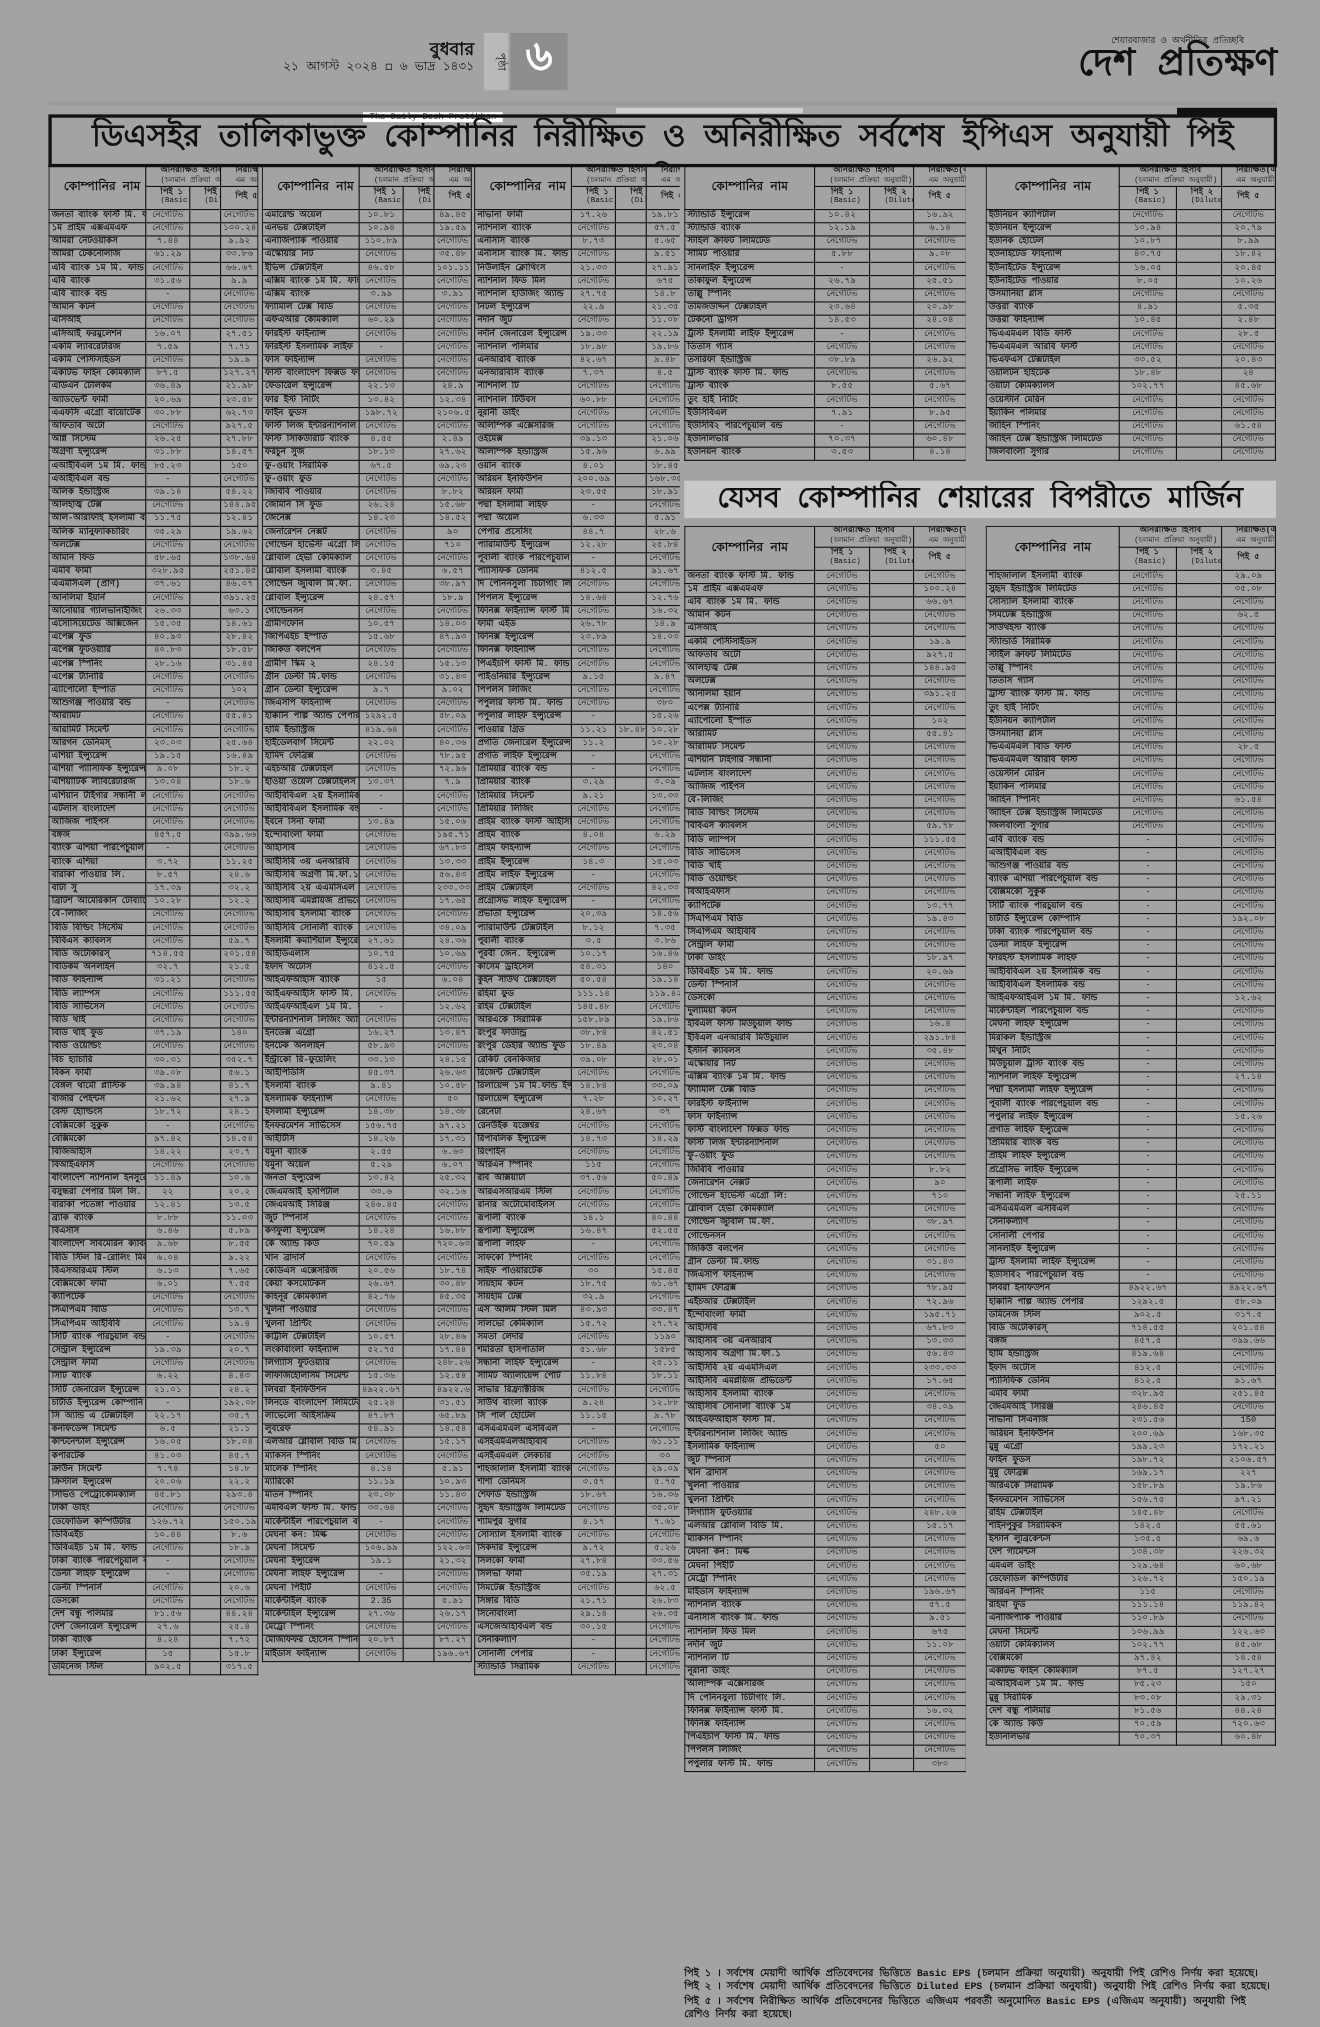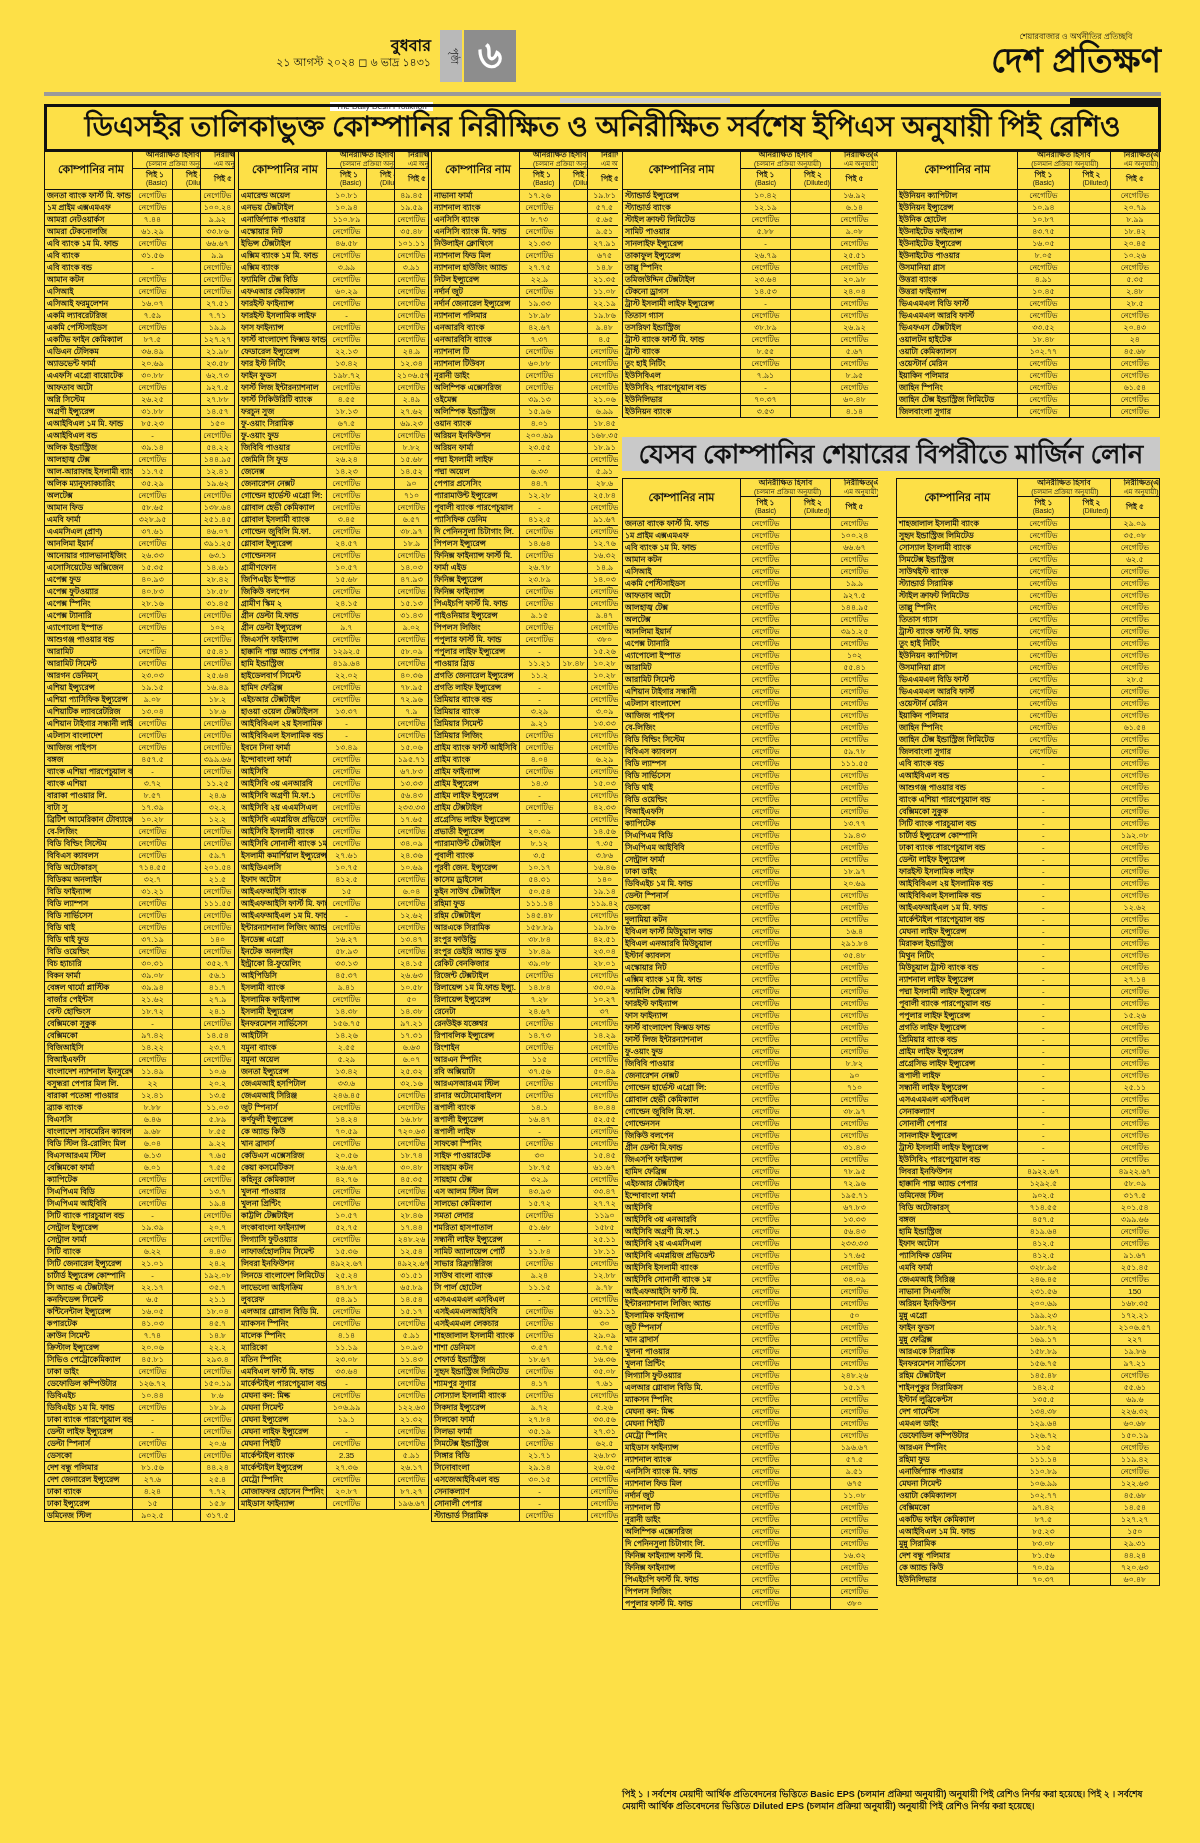--- a/index.html
+++ b/index.html
@@ -1,17 +1,17 @@
 <!DOCTYPE html>
 <html><head>
 <meta charset="utf-8">
 <style>
   html,body{margin:0;padding:0;background:#e8e8e8;}
-  #page{position:relative;width:1200px;height:1843px;background:#fde047;margin:0 auto;
-        font-family:Liberation Sans, sans-serif;color:#111;overflow:hidden;}
+  #page{position:relative;width:1200px;height:1843px;background:#a3a3a3;margin:0 auto;
+        font-family:Liberation Mono, monospace;color:#111;overflow:hidden;}
   
   #masthead{position:absolute;left:44px;top:30px;width:1117px;height:58px;}
   .dateblock{position:absolute;right:730px;top:6px;text-align:right;line-height:1.25;}
   .dateblock .d1{font-size:16px;font-weight:bold;}
   .dateblock .d2{font-size:11px;}
   .pagetag{position:absolute;left:396px;top:0px;width:22px;height:52px;background:#b9b9b9;
            writing-mode:vertical-rl;text-align:center;font-size:10px;color:#222;}
   .pagebox{position:absolute;left:420px;top:0px;width:52px;height:52px;background:#8d8d8d;
            color:#fff;font-size:38px;font-weight:bold;text-align:center;line-height:50px;}
   .sectitle{position:absolute;left:486px;top:6px;font-size:29px;font-weight:bold;letter-spacing:0;}
@@ -3548,15 +3548,16 @@
             <td class="vl">৭০.৩৭</td>
             <td class="vl"></td>
             <td class="vl">৬০.৪৮</td>
           </tr>
         </tbody>
     </table>
   </div>
 
   <div id="footnotes">
     <div>পিই ১ । সর্বশেষ মেয়াদী আর্থিক প্রতিবেদনের ভিত্তিতে Basic EPS (চলমান প্রক্রিয়া অনুযায়ী) অনুযায়ী পিই রেশিও নির্ণয় করা হয়েছে। পিই ২ । সর্বশেষ মেয়াদী আর্থিক প্রতিবেদনের ভিত্তিতে Diluted EPS (চলমান প্রক্রিয়া অনুযায়ী) অনুযায়ী পিই রেশিও নির্ণয় করা হয়েছে।</div>
+    <div>পিই ৫ । সর্বশেষ নিরীক্ষিত আর্থিক প্রতিবেদনের ভিত্তিতে এজিএম পরবর্তী অনুমোদিত Basic EPS (এজিএম অনুযায়ী) অনুযায়ী পিই রেশিও নির্ণয় করা হয়েছে।</div>
   </div>
 
 </div>
 
 </body></html>

